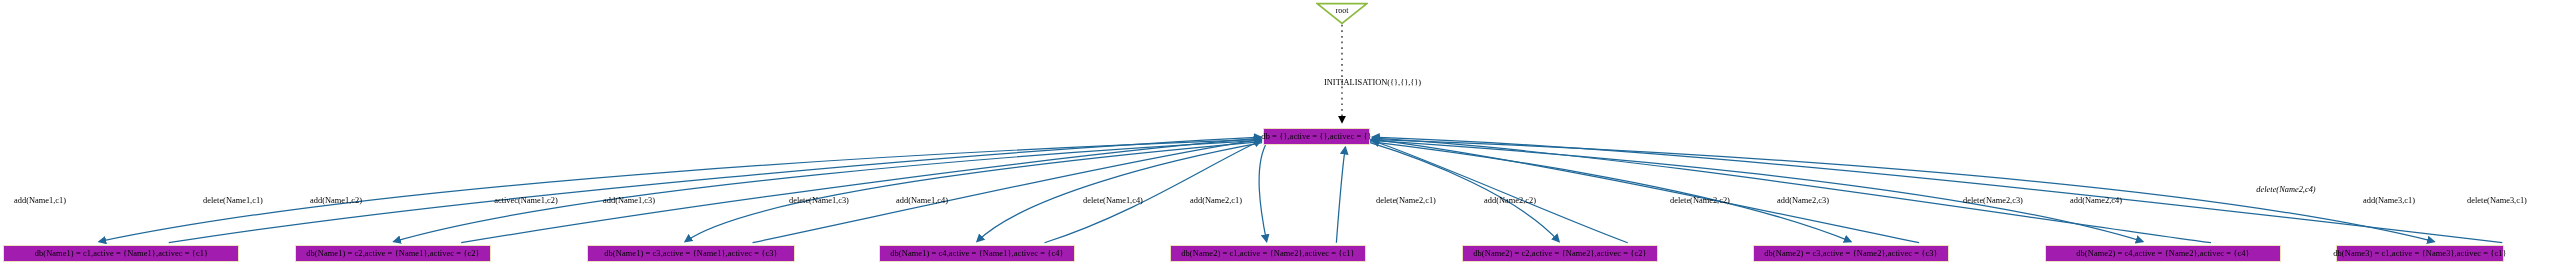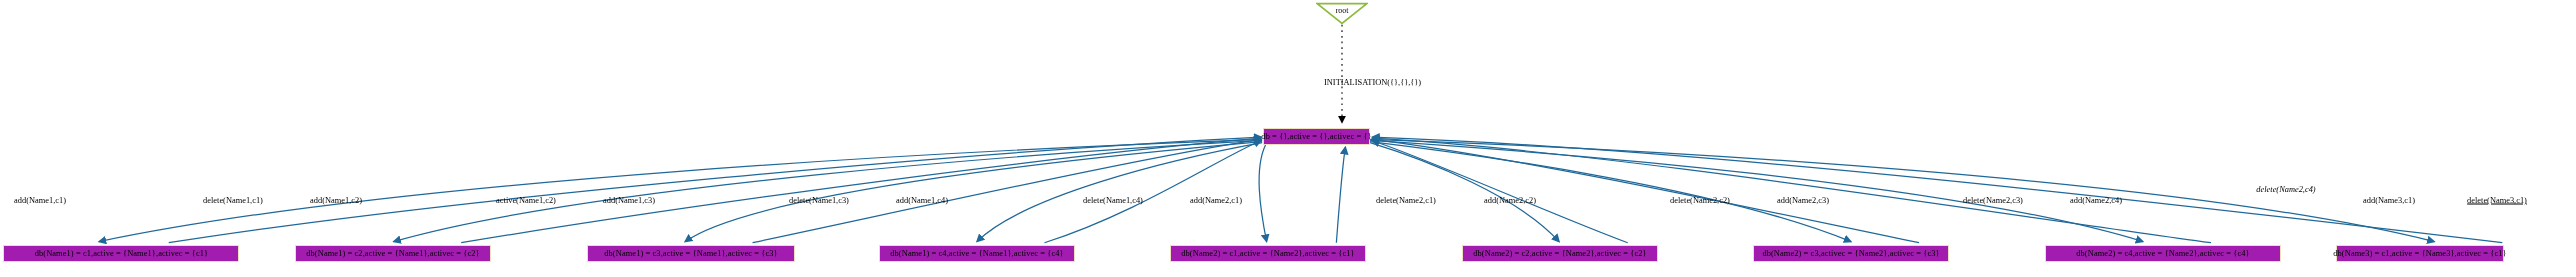--- a/index.html
+++ b/index.html
@@ -122,37 +122,37 @@
   <div class="init-label" style="left:1324px; top:78px;">INITIALISATION({},{},{})</div>
 
   <div class="node-box" style="left:1263px; top:128px; width:107px; height:17px;">db = {},active = {},activec = {}</div>
 
   <div class="node-box" style="left:3.4px;    top:245px; width:236px; height:17px;">db(Name1) = c1,active = {Name1},activec = {c1}</div>
   <div class="node-box" style="left:295px;  top:245px; width:196px; height:17px;">db(Name1) = c2,active = {Name1},activec = {c2}</div>
   <div class="node-box" style="left:587px; top:245px; width:208px; height:17px;">db(Name1) = c3,active = {Name1},activec = {c3}</div>
   <div class="node-box" style="left:879px; top:245px; width:196px; height:17px;">db(Name1) = c4,active = {Name1},activec = {c4}</div>
   <div class="node-box" style="left:1170px; top:245px; width:196px; height:17px;">db(Name2) = c1,active = {Name2},activec = {c1}</div>
   <div class="node-box" style="left:1462px; top:245px; width:196px; height:17px;">db(Name2) = c2,active = {Name2},activec = {c2}</div>
-  <div class="node-box" style="left:1753px; top:245px; width:196px; height:17px;">db(Name2) = c3,activec = {Name2},activec = {c3}</div>
+  <div class="node-box" style="left:1753px; top:245px; width:196px; height:17px;">db(Name2) = c3,active = {Name2},activec = {c3}</div>
   <div class="node-box" style="left:2045px; top:245px; width:236px; height:17px;">db(Name2) = c4,active = {Name2},activec = {c4}</div>
   <div class="node-box" style="left:2336px; top:245px; width:168px; height:17px;">db(Name3) = c1,active = {Name3},activec = {c1}</div>
 
   <div class="edge-label" style="left:40px;   top:200px;">add(Name1,c1)</div>
   <div class="edge-label" style="left:233px;  top:200px;">delete(Name1,c1)</div>
   <div class="edge-label" style="left:336px;  top:200px;">add(Name1,c2)</div>
-  <div class="edge-label" style="left:526px;  top:200px;">active(Name1,c2)</div>
+  <div class="edge-label" style="left:526px;  top:200px;">activec(Name1,c2)</div>
   <div class="edge-label" style="left:629px; top:200px;">add(Name1,c3)</div>
   <div class="edge-label" style="left:819px; top:200px;">delete(Name1,c3)</div>
   <div class="edge-label" style="left:922px; top:200px;">add(Name1,c4)</div>
   <div class="edge-label" style="left:1113px; top:200px;">delete(Name1,c4)</div>
   <div class="edge-label" style="left:1216px; top:200px;">add(Name2,c1)</div>
   <div class="edge-label" style="left:1406px; top:200px;">delete(Name2,c1)</div>
   <div class="edge-label" style="left:1510px; top:200px;">add(Name2,c2)</div>
   <div class="edge-label" style="left:1700px; top:200px;">delete(Name2,c2)</div>
   <div class="edge-label" style="left:1803px; top:200px;text-align:center;">add(Name2,c3)</div>
   <div class="edge-label" style="left:1993px; top:200px;">delete(Name2,c3)</div>
   <div class="edge-label" style="left:2096px; top:200px;">add(Name2,c4)</div>
   <div class="edge-label" style="left:2286px; top:189px;font-style:italic;">delete(Name2,c4)</div>
   <div class="edge-label" style="left:2389px; top:200px;">add(Name3,c1)</div>
-  <div class="edge-label" style="left:2497px; top:200px;text-decoration:underline;">delete(Name3,c1)</div>
+  <div class="edge-label" style="left:2497px; top:200px;">delete(Name3,c1)</div>
 
 </div>
 
 
 </body></html>

